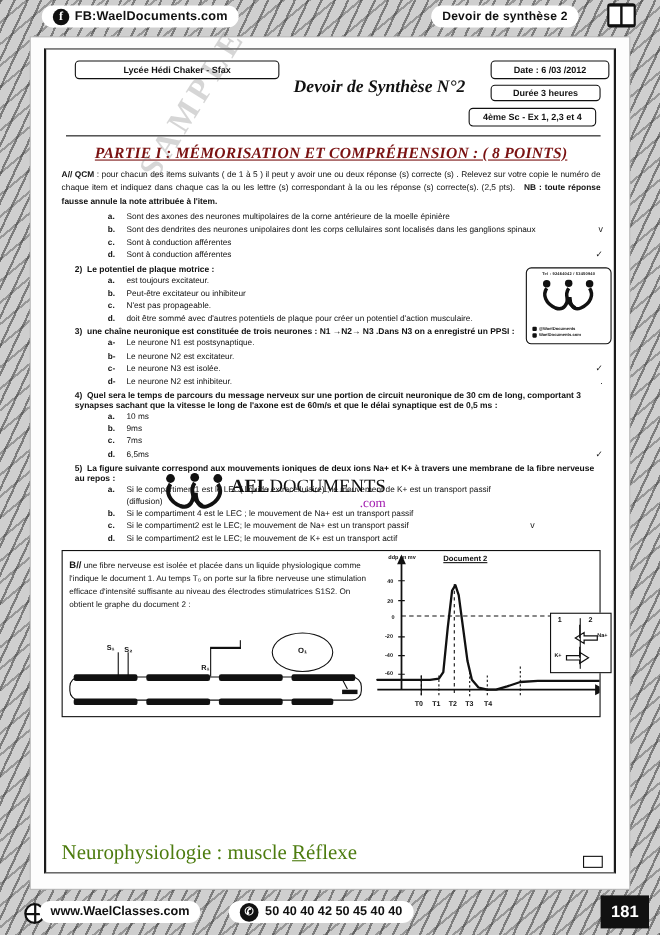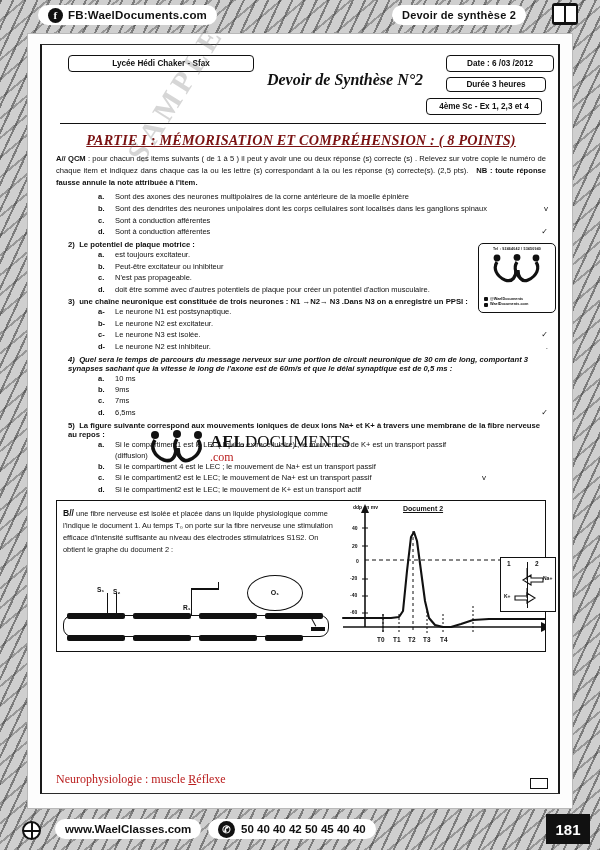--- a/index.html
+++ b/index.html
@@ -67,21 +67,21 @@
   .book-icon::before{ left:2px; } .book-icon::after{ right:2px; }
   .book-spine{ position:absolute; left:12px; top:2px; width:2px; height:18px; background:#111; }
 
   
   .botbar{ position:absolute; left:0; bottom:0; width:600px; height:42px; z-index:6; }
   .bpill{
     position:absolute; top:11px; height:20px; background:#fff; border-radius:11px;
     display:flex; align-items:center; gap:6px; padding:0 10px;
     font-weight:bold; font-size:11.5px; color:#111; white-space:nowrap;
   }
-  .bpill-web{ left:55px; }
+  .bpill-web{ left:36px; }
   .bpill-tel{ left:208px; }
   .globe{
     position:absolute; left:22px; top:13px; width:19px; height:19px;
     border-radius:50%; background:#fff; border:2px solid #111;
   }
   .globe::before{ content:""; position:absolute; left:6.5px; top:-1px; width:2px; height:17px; background:#111; }
   .globe::after{ content:""; position:absolute; left:-1px; top:6.5px; width:17px; height:2px; background:#111; }
   .phone{
     width:17px; height:17px; border-radius:50%; background:#111; color:#fff;
     font-size:10px; display:flex; align-items:center; justify-content:center;
@@ -149,21 +149,21 @@
 
   
   .wm{
     position:absolute; left:148px; top:430px; width:230px; z-index:3;
     display:flex; align-items:center; gap:4px; pointer-events:none;
   }
   .wm-txt{
     font-family:"Liberation Serif", serif; font-weight:bold; font-size:17px; color:#111;
     line-height:1;
   }
-  .wm-com{ font-family:"Liberation Serif", serif; font-size:12px; color:#b91c1c; }
+  .wm-com{ font-family:"Liberation Serif", serif; font-size:12px; color:#a21caf; text-align:right; }
   .diag-wm{
     position:absolute; left:120px; top:150px; z-index:2;
     transform:rotate(-58deg); transform-origin:left top;
     font-family:"Liberation Serif", serif; font-weight:bold; font-size:30px;
     color:rgba(120,120,120,.30); letter-spacing:5px; white-space:nowrap; pointer-events:none;
   }
 
   
   .ionfig{
     position:absolute; right:2px; top:512px; width:56px; height:55px;
@@ -202,21 +202,21 @@
   
   .g-title{
     position:absolute; left:64px; top:4px; font-size:7px; font-weight:bold;
     color:#111; text-decoration:underline;
   }
   .g-unit{ position:absolute; left:14px; top:3px; font-size:5px; font-weight:bold; color:#111; }
   .graph-svg{ position:absolute; left:0; top:0; }
 
   .footer-note{
     position:absolute; left:14px; bottom:6px;
-    font-family:"Liberation Serif", serif; font-size:12px; color:#b91c1c;
+    font-family:"Liberation Serif", serif; font-size:19px; color:#4d7c0f;
   }
   .footer-note u{ text-decoration:underline; }
   .corner-box{
     position:absolute; right:10px; bottom:4px; width:18px; height:11px; border:1px solid #111;
   }
 </style>
 </head>
 <body>
 
 <div class="page-frame">
@@ -334,21 +334,21 @@
           </div>
         <div class="opt">
             <span class="lt">d-</span>
             <span class="tx">Le neurone N2 est inhibiteur.</span>
             <span class="tick">.</span>
           </div>
       </div>
     </div>
 
     <div>
-      <div class="qnum" style="margin-right:4px;font-style:italic;">
+      <div class="qnum" style="margin-right:4px;">
         <span>4)</span>
         &nbsp;<span>Quel sera le temps de parcours du message nerveux sur une portion de circuit neuronique de 30 cm de long, comportant 3 synapses sachant que la vitesse le long de l'axone est de 60m/s et que le délai synaptique est de 0,5 ms :</span>
       </div>
       <div class="opts">
         <div class="opt">
             <span class="lt">a.</span>
             <span class="tx">10 ms</span>
             <span class="tick"></span>
           </div>
         <div class="opt">

